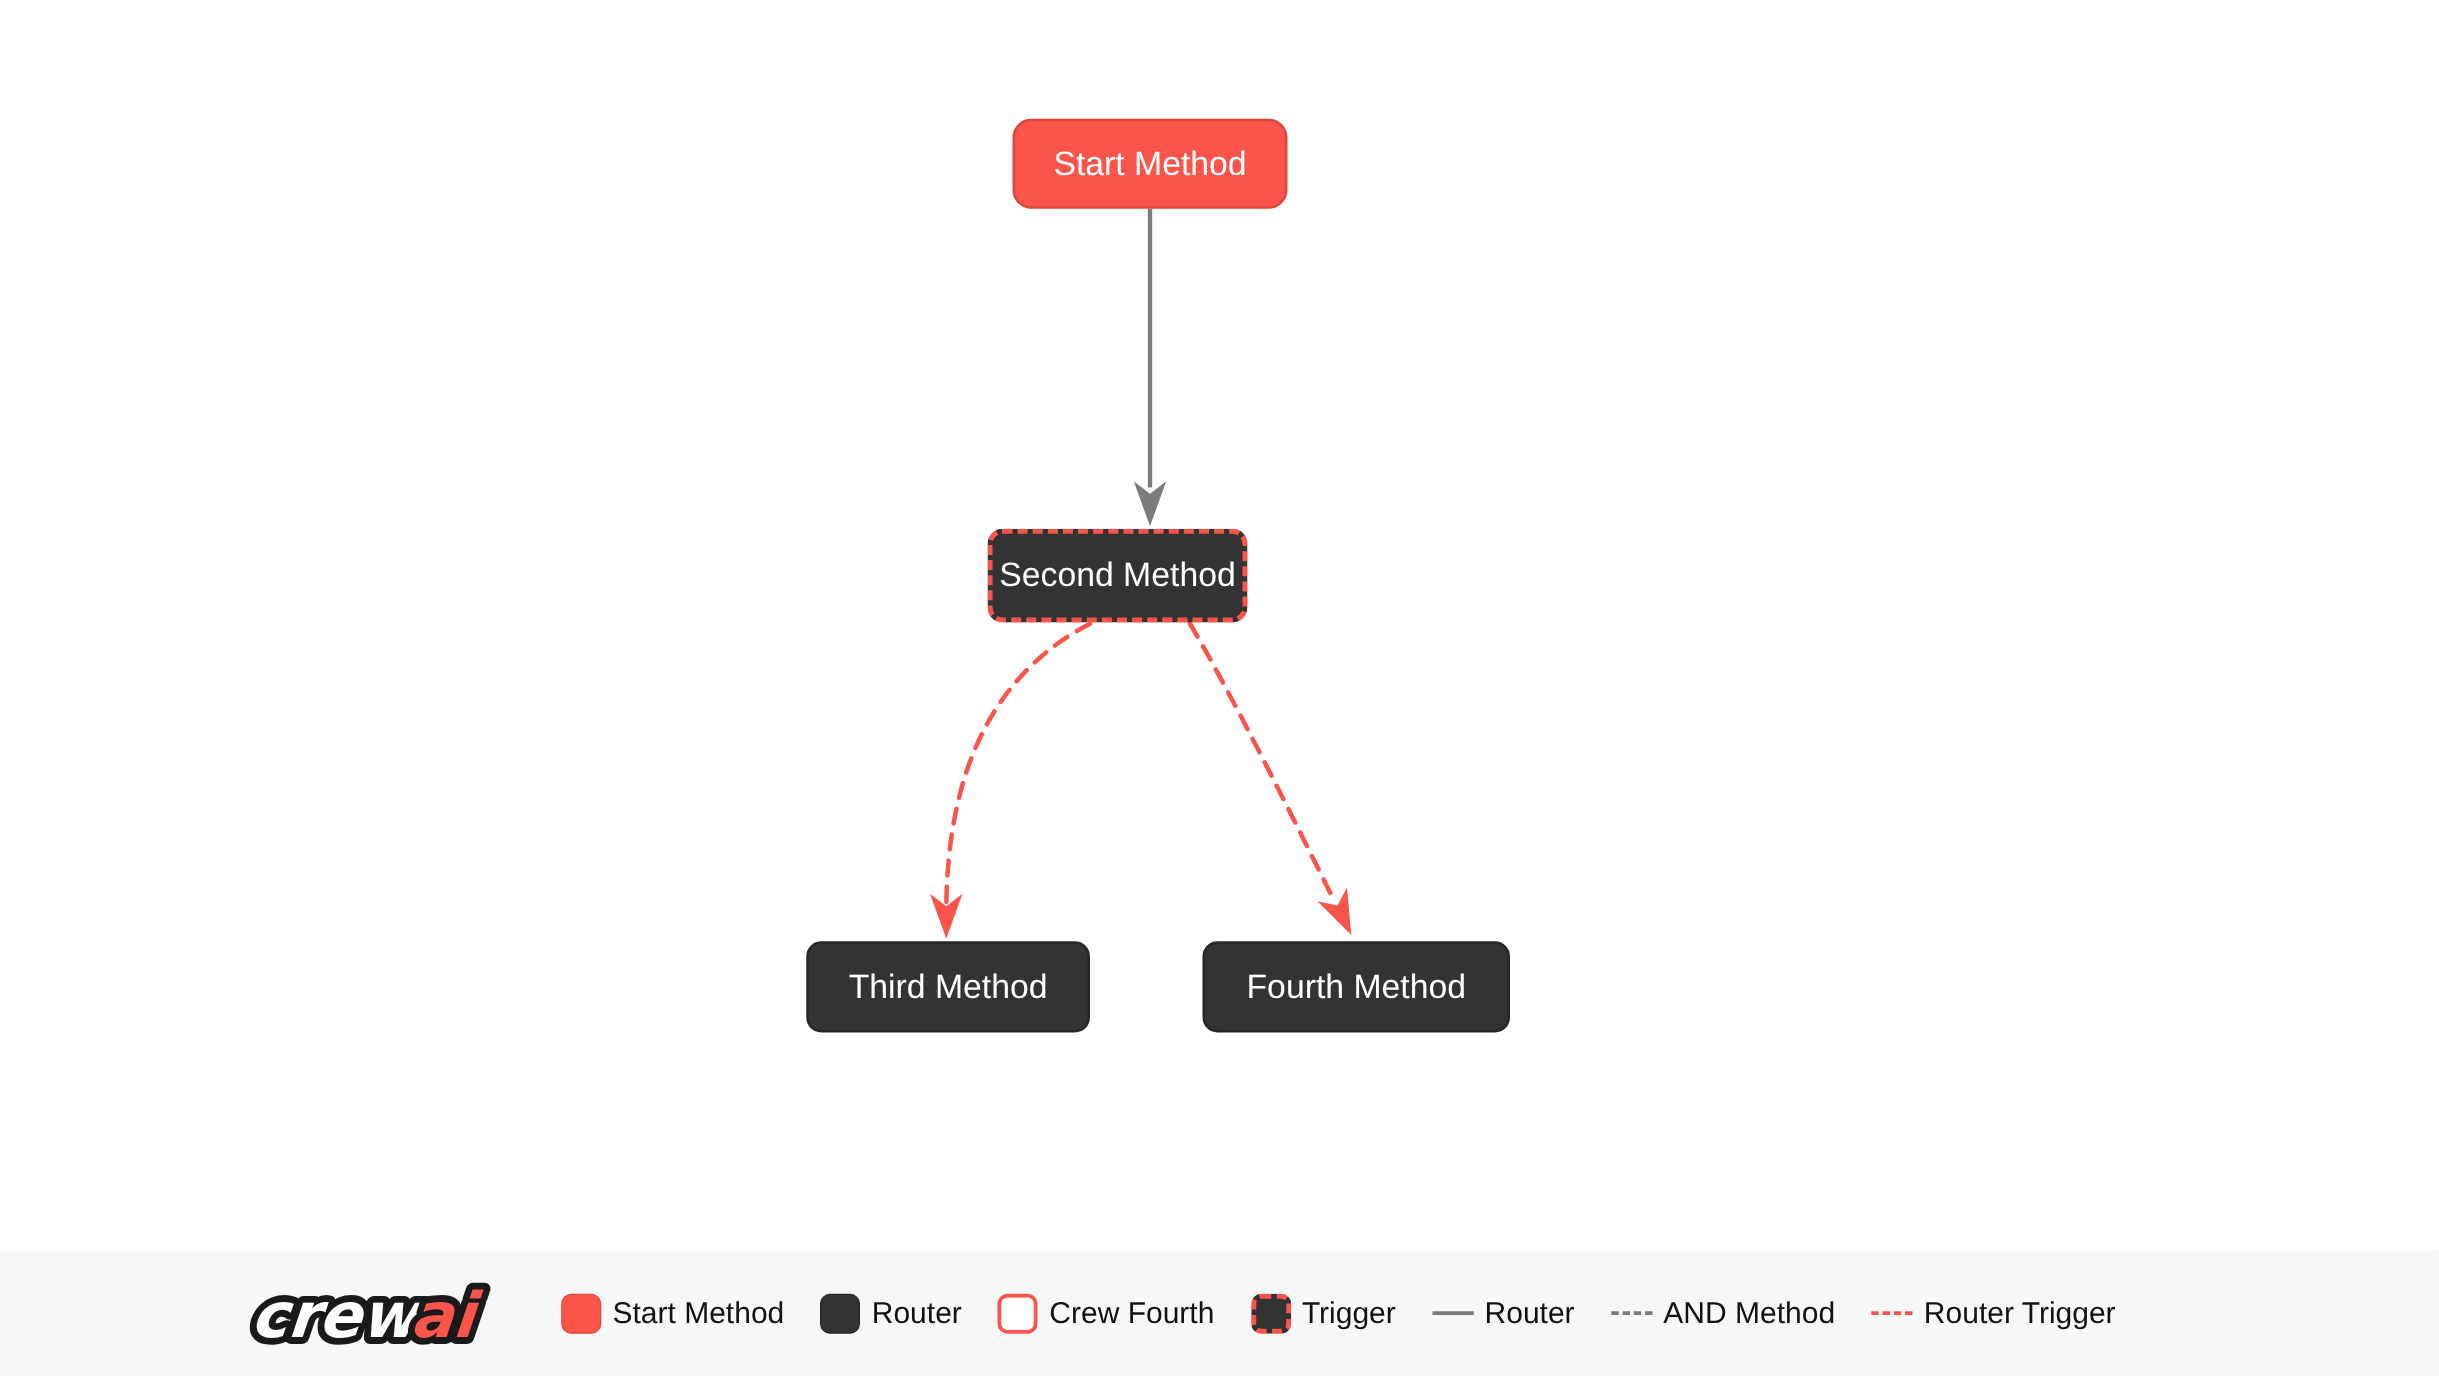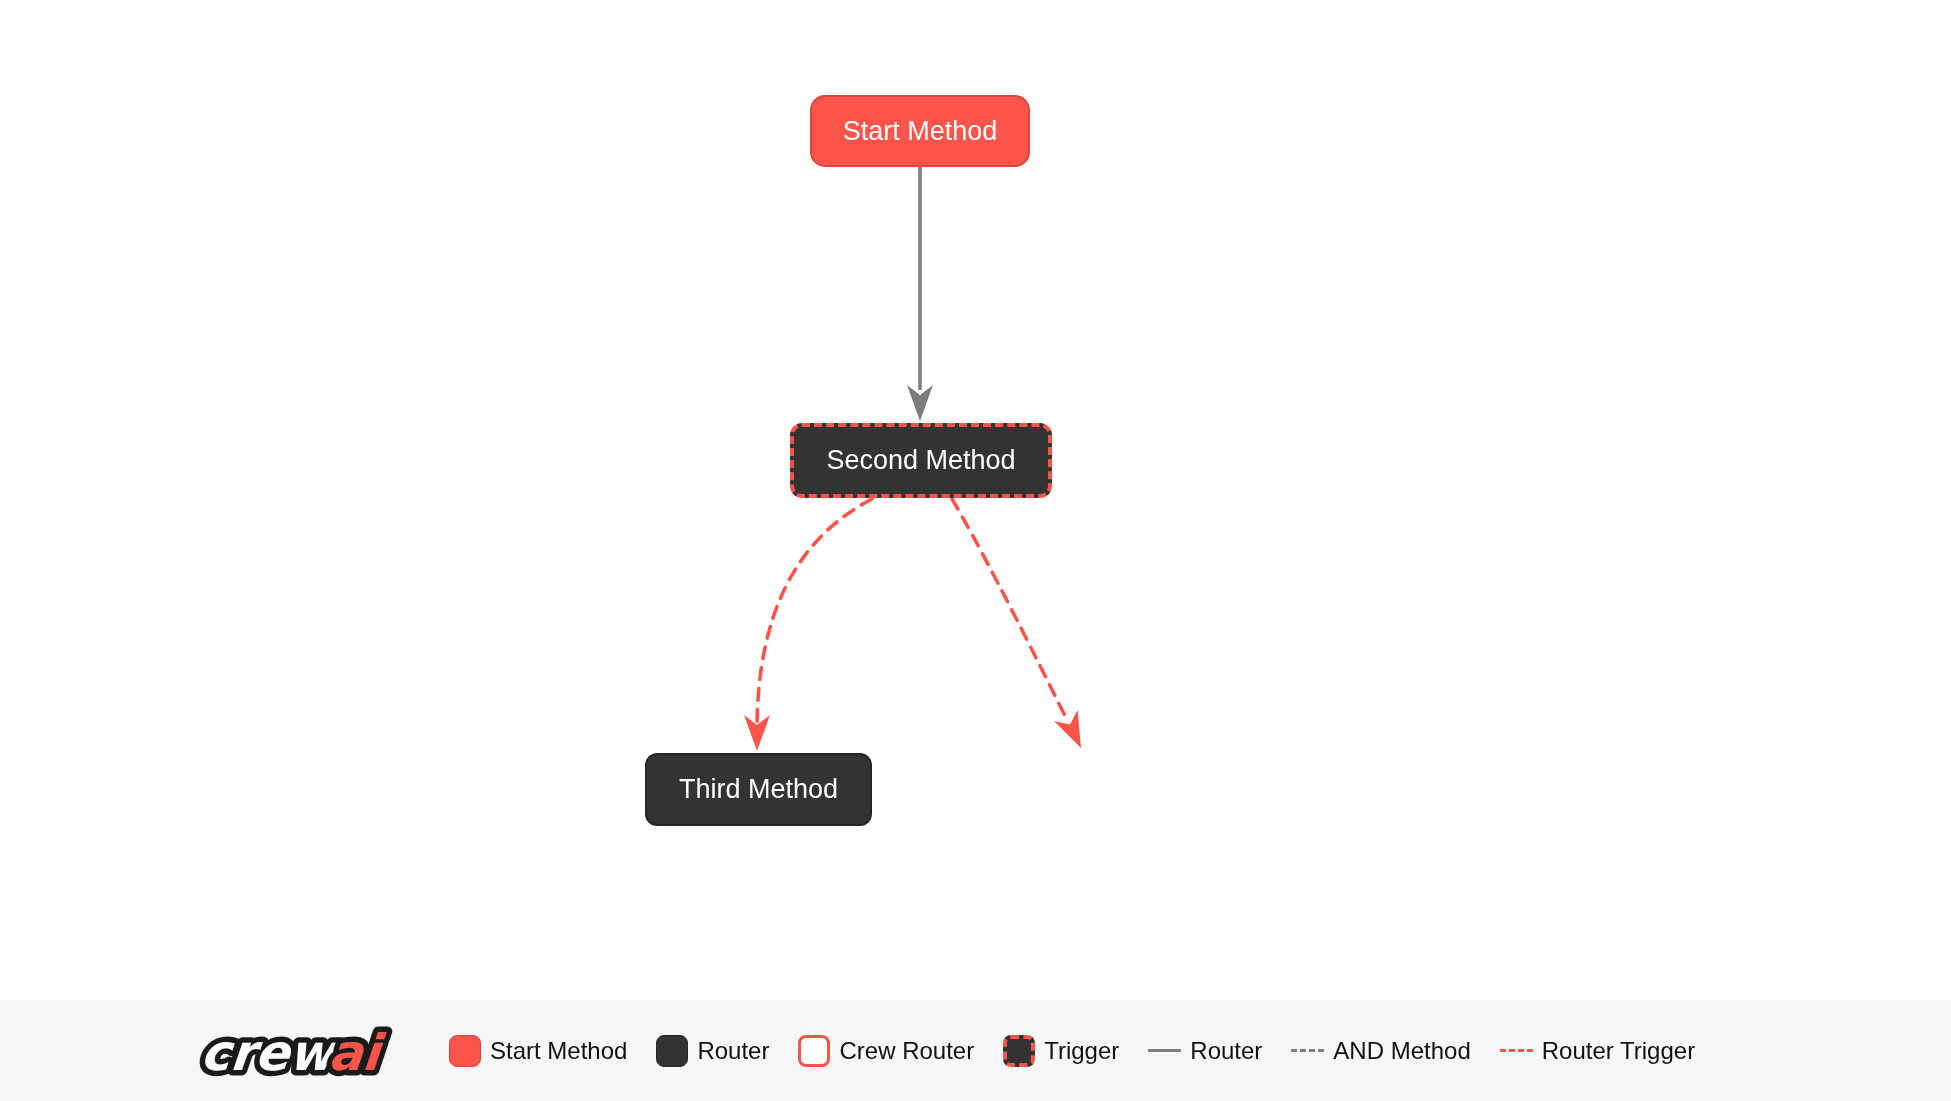--- a/index.html
+++ b/index.html
@@ -91,28 +91,31 @@
     <polygon class="head-router" points="757,751 770,715 757,725 744,715"></polygon>
 
     <path class="edge-router" d="M952 499 Q986 556 1067 720"></path>
     <polygon class="head-router" points="1081,748 1077.6,709.9 1070,724.4 1054,720.9"></polygon>
   </svg>
 
   <div class="node node-start" style="left:810px;top:95px;width:220px;height:72px">
     <span>Start Method</span>
   </div>
 
-  <div class="node node-router" style="left:790px;top:423px;width:262px;height:75px">
+  <div class="node node-router" style="left:790px;top:423px;width:208px;height:75px">
     <span>Second Method</span>
   </div>
 
   <div class="node node-method" style="left:645px;top:753px;width:227px;height:73px">
     <span>Third Method</span>
   </div>
 
+  <div class="node node-method" style="left:962px;top:753px;width:246px;height:73px">
+    <span>Fourth Method</span>
+  </div>
 </div>
 
 <div class="legend-bar">
 
   <svg class="logo" width="232" height="74" viewBox="0 0 232 74">
     <g transform="skewX(-8)">
       <text x="18" y="56" font-family="DejaVu Sans, sans-serif" font-style="italic" font-weight="bold" font-size="50" stroke="#1a1a1a" stroke-width="11" stroke-linejoin="round" paint-order="stroke" fill="#ffffff">crew</text>
       <text x="146" y="56" font-family="DejaVu Sans, sans-serif" font-style="italic" font-weight="bold" font-size="50" stroke="#1a1a1a" stroke-width="11" stroke-linejoin="round" paint-order="stroke" fill="#FB554B">ai</text>
     </g>
   </svg>
@@ -122,21 +125,21 @@
     <span>Start Method</span>
   </div>
 
   <div class="legend-item">
     <span class="swatch swatch-method"></span>
     <span>Router</span>
   </div>
 
   <div class="legend-item">
     <span class="swatch swatch-crew"></span>
-    <span>Crew Router</span>
+    <span>Crew Fourth</span>
   </div>
 
   <div class="legend-item">
     <span class="swatch swatch-router"></span>
     <span>Trigger</span>
   </div>
 
   <div class="legend-item">
     <span class="line-swatch line-trigger"></span>
     <span>Router</span>

